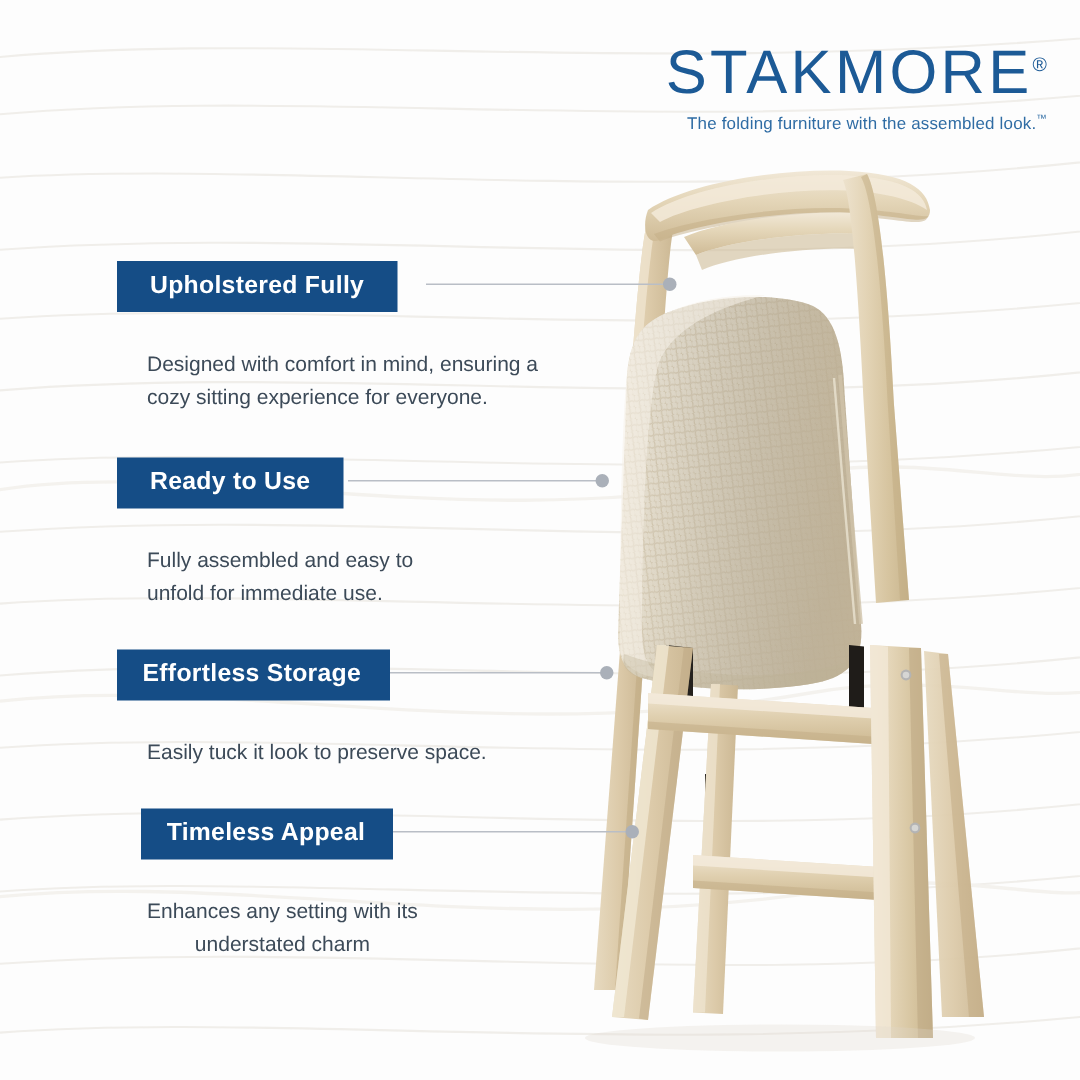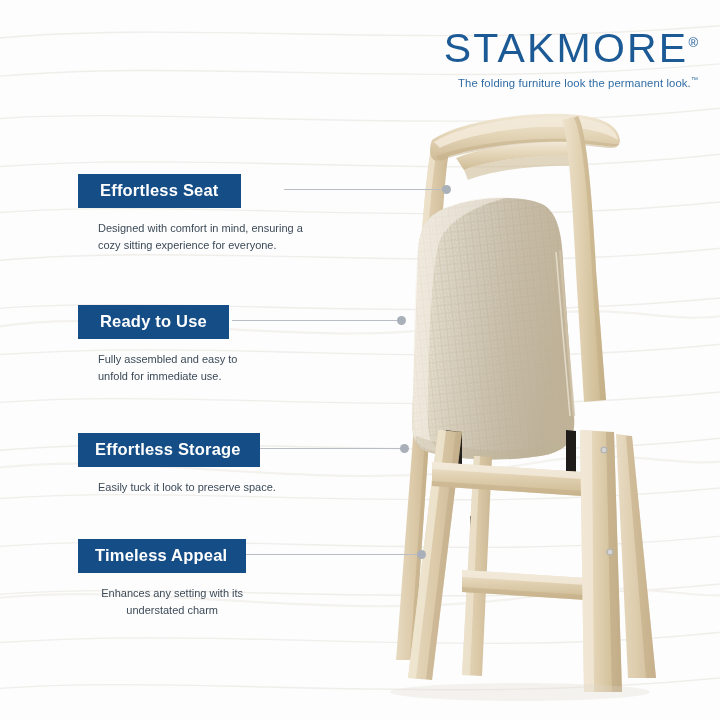--- a/index.html
+++ b/index.html
@@ -82,23 +82,23 @@
     letter-spacing: 0.2px;
     padding: 8px 22px 9px 22px;
     line-height: 1.05;
     white-space: nowrap;
   }
   .badge.tight {
     padding-left: 17px;
     padding-right: 19px;
   }
   .feature-body {
-    margin-top: 12px;
+    margin-top: 24px;
     margin-left: 20px;
-    font-size: 11px;
+    font-size: 14px;
     line-height: 1.55;
     color: #3c4a58;
     max-width: 300px;
     white-space: pre-line;
   }
 
   
   .leader {
     position: absolute;
     height: 1px;
@@ -293,37 +293,37 @@
         <path d="M246,334 L262,336 L286,578 L258,578 Z" fill="url(#woodV2)" opacity="0.95"></path>
         <path d="M256,336 L262,336 L286,578 L276,578 Z" fill="#bfa87f" opacity="0.5"></path>
       </g>
 
       <ellipse cx="150" cy="592" rx="130" ry="9" fill="#ded8cc" opacity="0.28"></ellipse>
     </svg>
   </div>
 
   <div class="logo-block">
     <div class="logo-word"><span>STAKMORE</span><span class="logo-reg">®</span></div>
-    <div class="logo-tagline"><span>The folding furniture look the permanent look.</span><span class="logo-tm">™</span></div>
+    <div class="logo-tagline"><span>The folding furniture with the assembled look.</span><span class="logo-tm">™</span></div>
   </div>
 
   <div class="leader" style="left:284px; top:189px; width:162px;"></div>
   <div class="leader-dot" style="left:442px; top:185px;"></div>
 
   <div class="leader" style="left:232px; top:320px; width:170px;"></div>
   <div class="leader-dot" style="left:397px; top:316px;"></div>
 
   <div class="leader" style="left:249px; top:448px; width:156px;"></div>
   <div class="leader-dot" style="left:400px; top:444px;"></div>
 
   <div class="leader" style="left:236px; top:554px; width:186px;"></div>
   <div class="leader-dot" style="left:417px; top:550px;"></div>
 
   <div class="feature" style="left:78px; top:174px;">
-    <div class="badge">Effortless Seat</div>
+    <div class="badge">Upholstered Fully</div>
     <div class="feature-body">Designed with comfort in mind, ensuring a
 cozy sitting experience for everyone.</div>
   </div>
 
   <div class="feature" style="left:78px; top:305px;">
     <div class="badge">Ready to Use</div>
     <div class="feature-body">Fully assembled and easy to
 unfold for immediate use.</div>
   </div>
 

